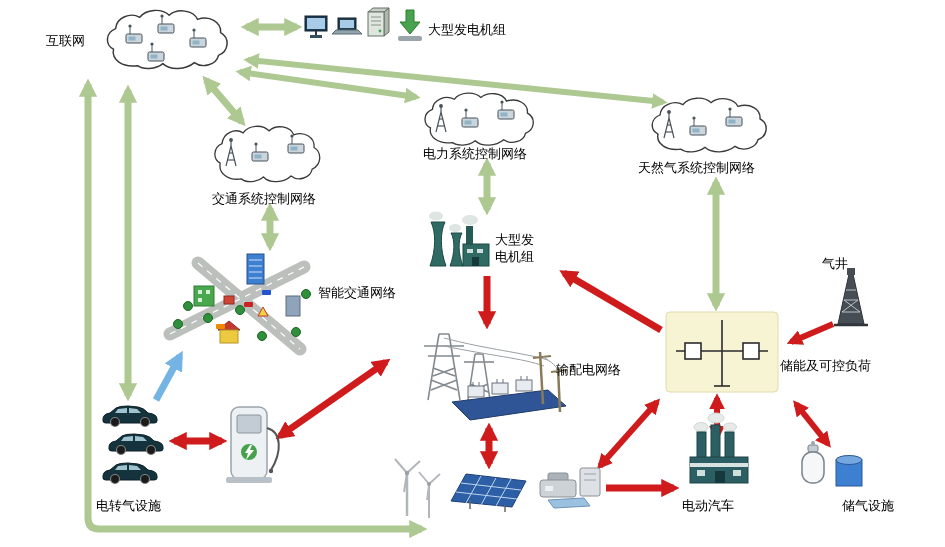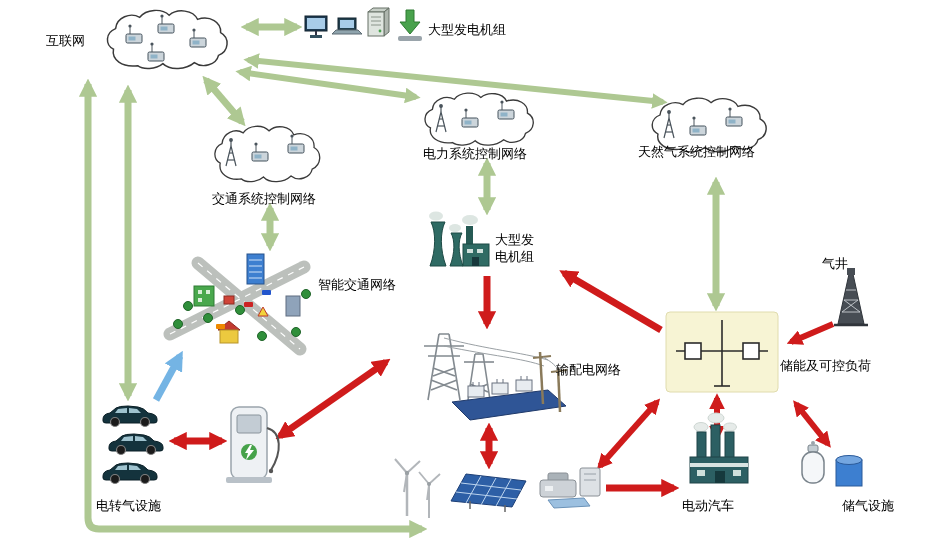--- a/index.html
+++ b/index.html
@@ -309,22 +309,22 @@
     <rect x="802" y="452" width="22" height="31" rx="10" fill="#f5f7f9" stroke="#7a848c" stroke-width="1.5"></rect>
     <rect x="836" y="460" width="26" height="26" fill="#3d7fd0" stroke="#2a5a9a"></rect>
     <ellipse cx="849" cy="460" rx="13" ry="4.5" fill="#74a6e0" stroke="#2a5a9a"></ellipse>
   </g>
 </svg>
 
   <div class="lbl" style="left:46px;top:33px">互联网</div>
   <div class="lbl" style="left:428px;top:22px">大型发电机组</div>
   <div class="lbl" style="left:212px;top:191px">交通系统控制网络</div>
   <div class="lbl" style="left:423px;top:146px">电力系统控制网络</div>
-  <div class="lbl" style="left:638px;top:144px">天然气系统控制网络</div>
-  <div class="lbl" style="left:318px;top:277px">智能交通网络</div>
+  <div class="lbl" style="left:638px;top:160px">天然气系统控制网络</div>
+  <div class="lbl" style="left:318px;top:285px">智能交通网络</div>
   <div class="lbl wrap" style="left:495px;top:232px">大型发电机组</div>
   <div class="lbl" style="left:822px;top:256px">气井</div>
   <div class="lbl" style="left:556px;top:362px">输配电网络</div>
   <div class="lbl" style="left:780px;top:358px">储能及可控负荷</div>
   <div class="lbl" style="left:96px;top:498px">电转气设施</div>
   <div class="lbl" style="left:682px;top:498px">电动汽车</div>
   <div class="lbl" style="left:842px;top:498px">储气设施</div>
 </div>
 
 </body></html>

